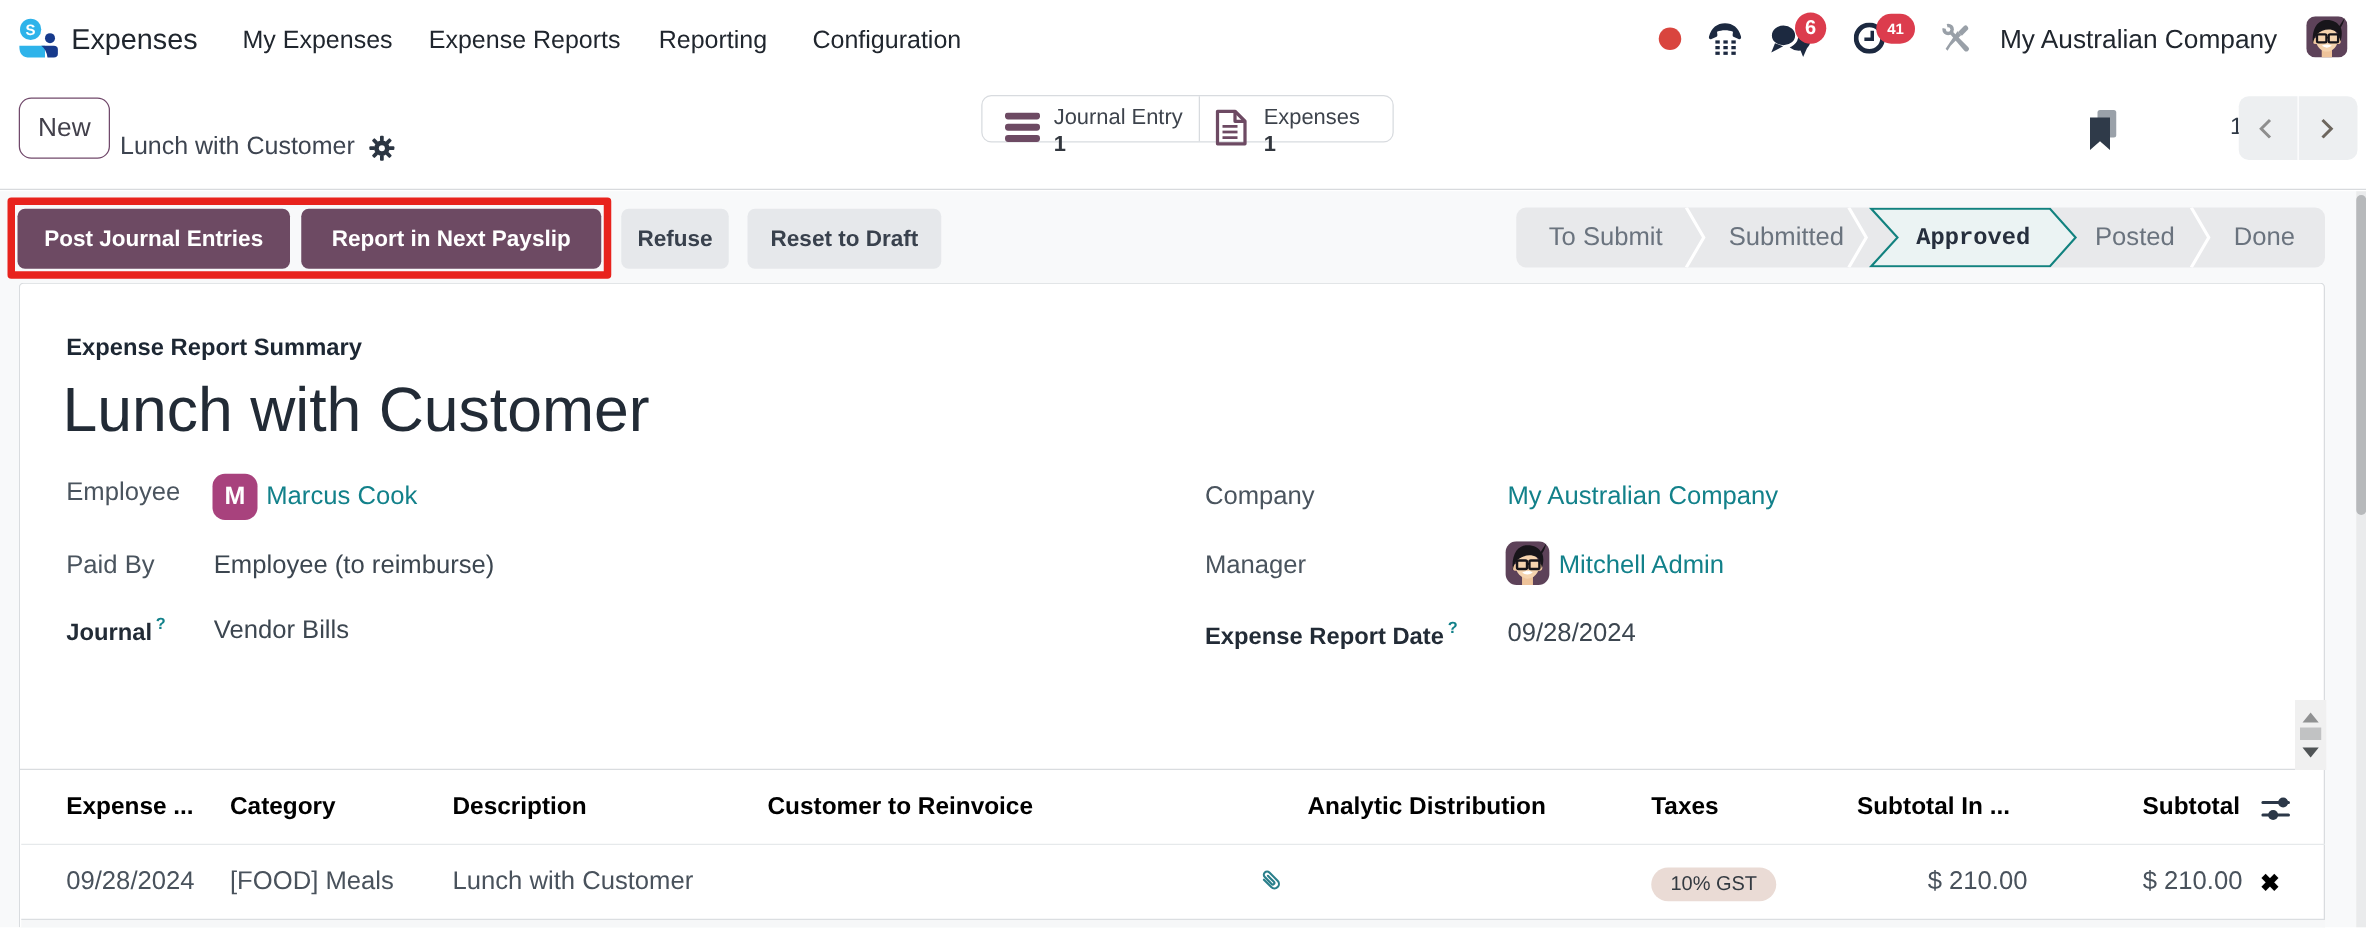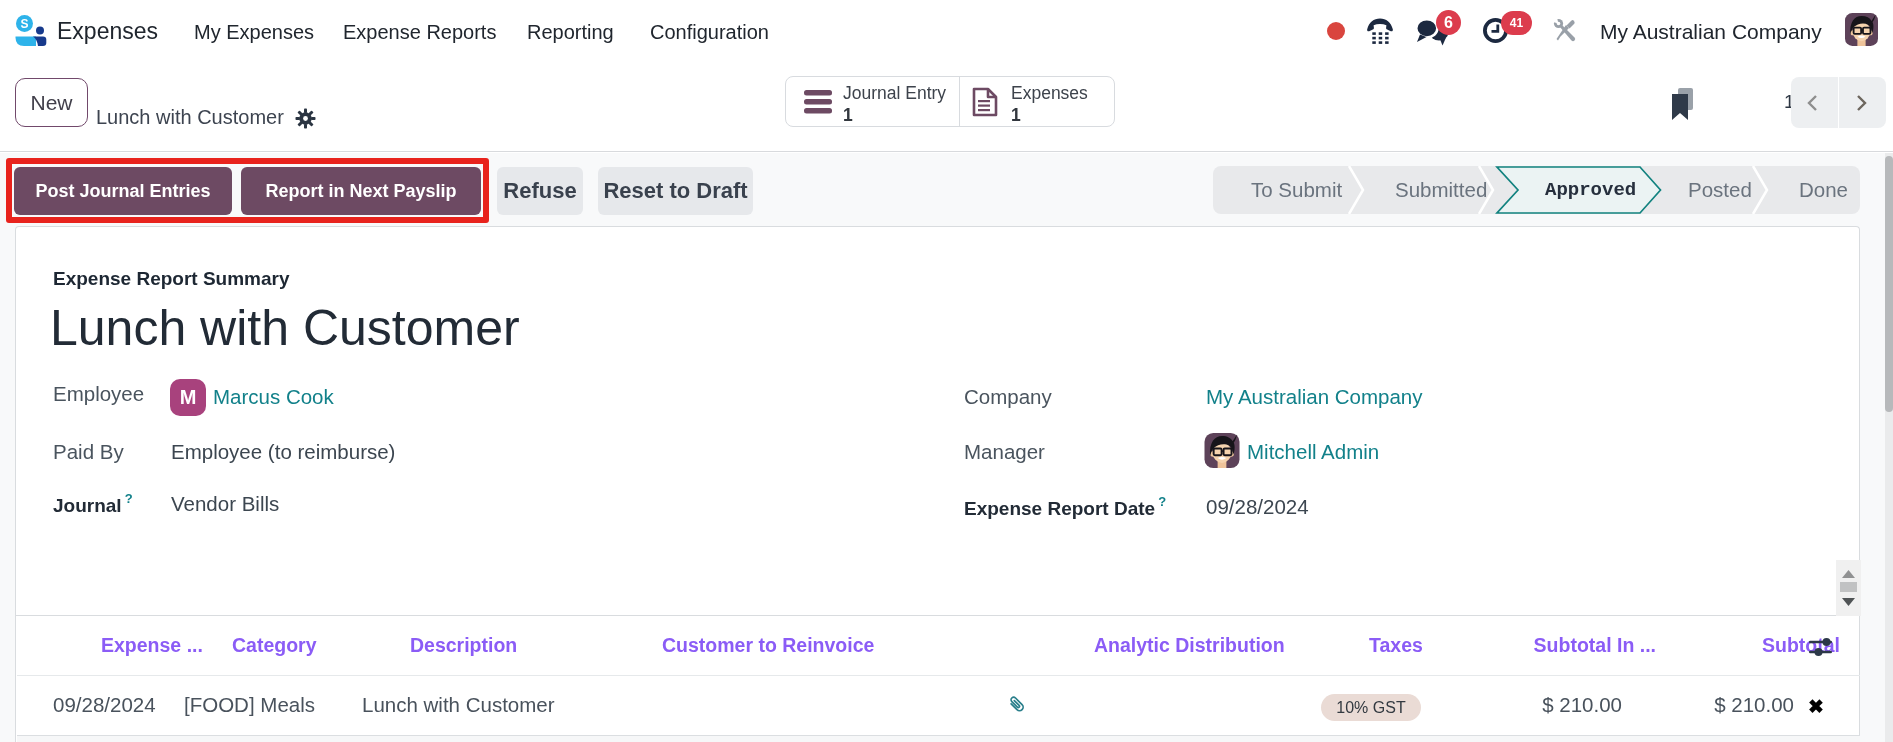--- a/index.html
+++ b/index.html
@@ -11,44 +11,44 @@
 #hdr { left:0; top:0; width:1893px; height:152px; background:#fff; border-bottom:1px solid #d8dadd; }
 #brand { left:57px; top:18px; font-size:23px; color:#20262e; }
 .navitem { top:21px; font-size:20px; color:#20262e; }
 #redDot { left:1327px; top:22px; width:18px; height:18px; border-radius:50%; background:#d9453e; }
 .badge { background:#dc3c4d; color:#fff; font-weight:bold; border-radius:999px; text-align:center; }
 
 #btnNew { left:15px; top:78px; width:73px; height:49px; border:1px solid #71496b; border-radius:10px; background:#fff; color:#42404b; font-size:21px; line-height:47px; text-align:center; }
 #bc1 { left:96px; top:80px; font-size:18px; font-weight:bold; }
 #bc1 .sep { color:#5a6470; font-weight:normal; padding:0 12px; }
 #bc2 { left:96px; top:106px; font-size:20px; color:#3d4450; }
-#statBtns { left:785px; top:76px; width:330px; height:51px; border:1px solid #d8dbdf; border-radius:8px; background:#fff; }
+#statBtns { left:785px; top:76px; width:330px; height:38px; border:1px solid #d8dbdf; border-radius:8px; background:#fff; }
 #statBtns .divider { position:absolute; left:173px; top:0; width:1px; height:100%; background:#d8dbdf; }
 .statlabel { font-size:17.5px; color:#3d434c; line-height:1.25; }
 .statlabel b { font-size:17.5px; color:#32373e; }
 #pager { left:1784px; top:91px; font-size:19px; color:#2e3744; }
 .pagebtn { top:77px; width:47px; height:51px; background:#edeff1; }
 
 #content { left:0; top:153px; width:1893px; height:589px; background:#f8f9fa; }
 .purplebtn { position:absolute; background:#6d4a63; border-radius:6px; color:#fff; font-size:18px; font-weight:bold; text-align:center; line-height:48px; height:48px; top:14px; }
-.greybtn { position:absolute; background:#e6e8eb; border-radius:6px; color:#39414d; font-size:22px; font-weight:bold; text-align:center; line-height:48px; height:48px; top:14px; }
+.greybtn { position:absolute; background:#e6e8eb; border-radius:6px; color:#39414d; font-size:18px; font-weight:bold; text-align:center; line-height:48px; height:48px; top:14px; }
 #redRect { left:6px; top:5px; width:483px; height:65px; border:6px solid #e8231d; border-radius:3px; }
 #statusbar { left:1213px; top:13px; width:647px; height:48px; background:#e8e9eb; border-radius:8px; }
-.stx { position:absolute; top:0; height:48px; line-height:48px; font-size:20.5px; color:#6a737e;margin-left:12px; }
+.stx { position:absolute; top:0; height:48px; line-height:48px; font-size:20.5px; color:#6a737e; }
 .stx.on { font-weight:bold; font-size:19px; color:#262f3d;font-family:Liberation Mono, monospace; }
 
 #sheet { left:15px; top:73px; width:1845px; height:516px; background:#fff; border:1px solid #d9dcdf; border-radius:4px 4px 0 0; border-bottom:none; }
 .lbl { position:absolute; font-size:20.5px; color:#4a545e; }
 .val { position:absolute; font-size:20.5px; color:#3c4650; }
 .lnk { position:absolute; font-size:20.5px; color:#12818a; }
 .blbl { position:absolute; font-size:19px; font-weight:bold; color:#222b36; }
 sup.q { color:#12818a; font-size:13px; font-weight:bold; position:relative; top:-2px; padding-left:3px; }
 #tab { left:36px; top:331px; width:125px; height:59px; background:#fff; border:1px solid #d9dcdf; border-top:3px solid #6d4a63; border-bottom:none; font-size:18px; color:#222b36; text-align:center; text-indent:6px; line-height:54px; z-index:2; }
 #tabline { left:0px; top:388px; width:1843px; height:1px; background:#d9dcdf; }
-.th { position:absolute; top:407px; font-size:19.5px; font-weight:bold; color:#8b5cf6; white-space:nowrap;margin-left:48px; }
+.th { position:absolute; top:407px; font-size:19.5px; font-weight:bold; color:#000000; white-space:nowrap; }
 .td { position:absolute; top:466px; font-size:20.5px; color:#49525c; white-space:nowrap; }
 #hline { left:1px; top:448px; width:1843px; height:1px; background:#e6e9eb; }
 #rline { left:1px; top:508px; width:1843px; height:1px; background:#dbdee1; }
 #below { left:1px; top:509px; width:1843px; height:8px; background:#f6f7f8; }
 #pill { left:1305px; top:467px; width:100px; height:27px; background:#eadbd5; border-radius:13.5px; font-size:16px; color:#333a41; text-align:center; line-height:27px; }
 
 #sbTrack { left:1885px; top:0px; width:8px; height:589px; background:#eaebec; }
 #sbThumb { left:1885px; top:3px; width:8px; height:256px; background:#b7b9bb; border-radius:4px; }
 #miniSB { left:1820px; top:333px; width:25px; height:56px; background:#f0f0f0; }
 </style>

